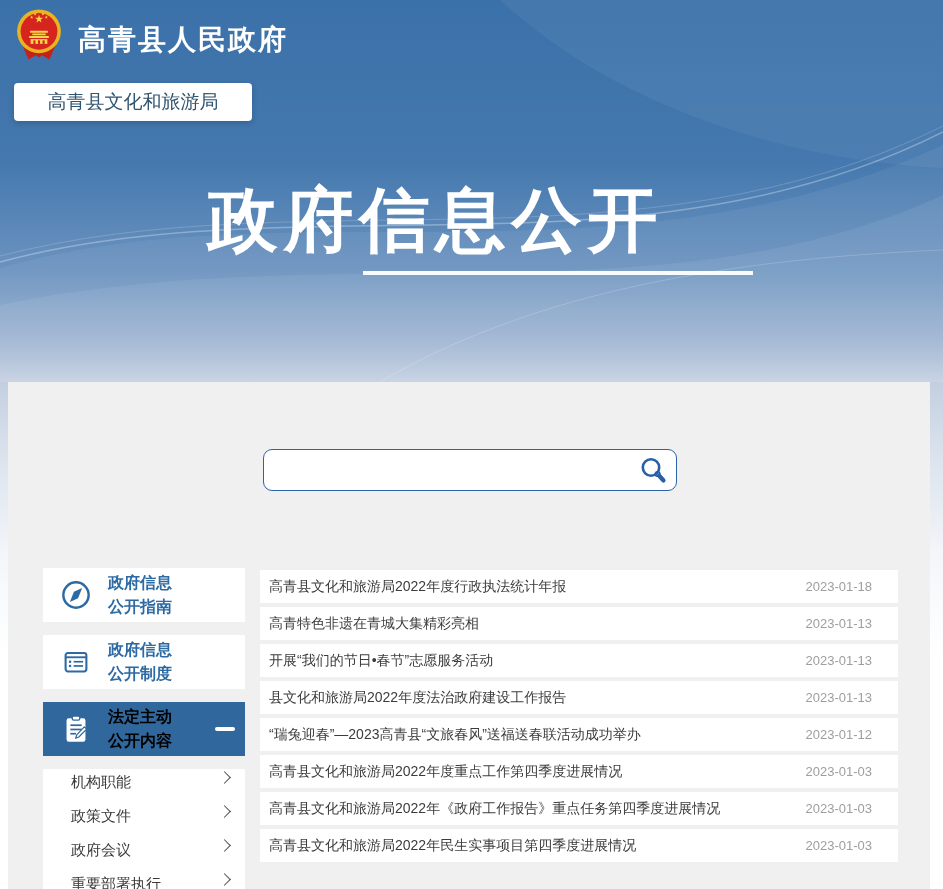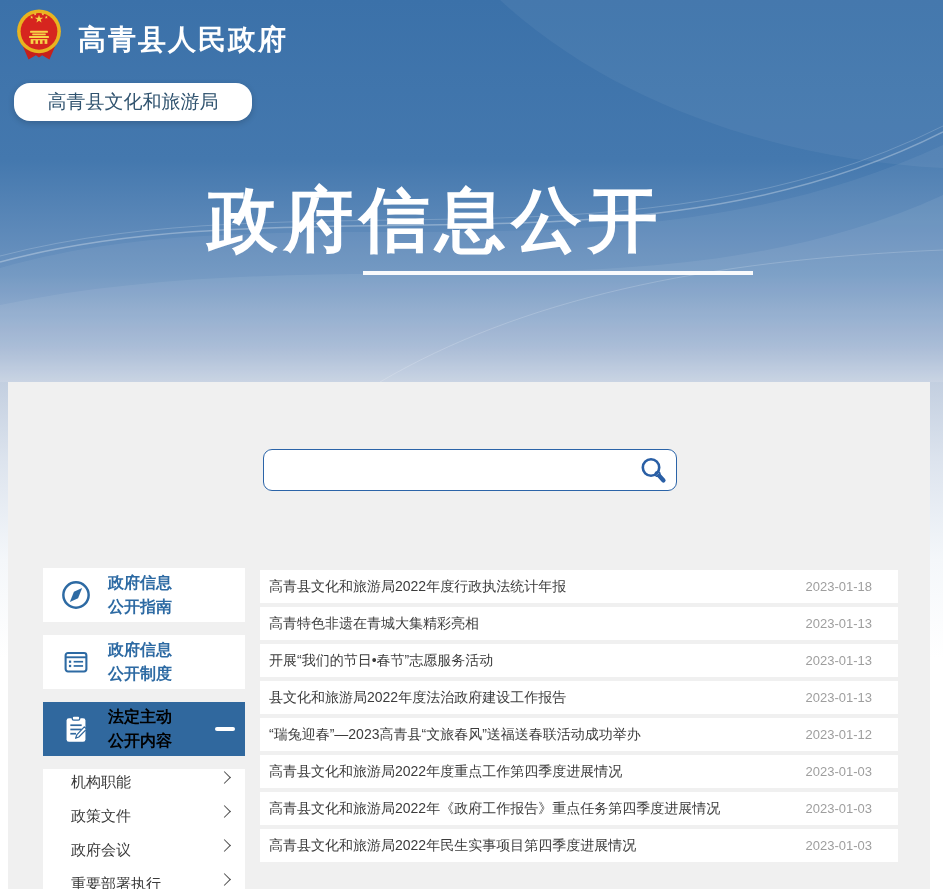--- a/index.html
+++ b/index.html
@@ -5,21 +5,21 @@
   html,body{margin:0;padding:0;}
   body{
     width:943px;height:889px;overflow:hidden;position:relative;
     font-family:"Liberation Sans","DejaVu Sans",sans-serif;
     background:linear-gradient(180deg,#3b71a9 0%,#4478ae 18%,#6d94c0 31%,#9fb4d2 39%,#c3cfe0 43%,#dde4ee 52%,#f4f7fa 63%,#ffffff 74%);
   }
   .waves{position:absolute;left:0;top:0;width:943px;height:382px;pointer-events:none;}
   
   .emblem{position:absolute;left:15px;top:6px;width:48px;height:57px;}
   .site-title{position:absolute;left:78px;top:21px;font-size:28px;font-weight:700;color:#fff;letter-spacing:2px;}
-  .dept-badge{position:absolute;left:14px;top:83px;width:238px;height:38px;background:#fff;border-radius:16px;
+  .dept-badge{position:absolute;left:14px;top:83px;width:238px;height:38px;background:#fff;border-radius:4px;
     box-shadow:0 2px 6px rgba(0,0,0,.18);display:flex;align-items:center;justify-content:center;
     color:#30536f;font-size:19px;cursor:pointer;}
   
   .hero-title{position:absolute;left:183px;top:174px;width:505px;text-align:center;
     font-size:70px;font-weight:700;color:#fff;letter-spacing:6px;white-space:nowrap;font-family:Liberation Serif, serif;}
   .hero-underline{position:absolute;left:363px;top:271px;width:390px;height:4px;background:rgba(255,255,255,.95);}
   
   .panel{position:absolute;left:8px;top:382px;width:922px;height:652px;background:#f0f0f0;}
   .search-box{position:absolute;left:255px;top:67px;width:414px;height:42px;background:#fff;
     border:1px solid #2b64a8;border-radius:9px;box-sizing:border-box;display:flex;align-items:center;}

